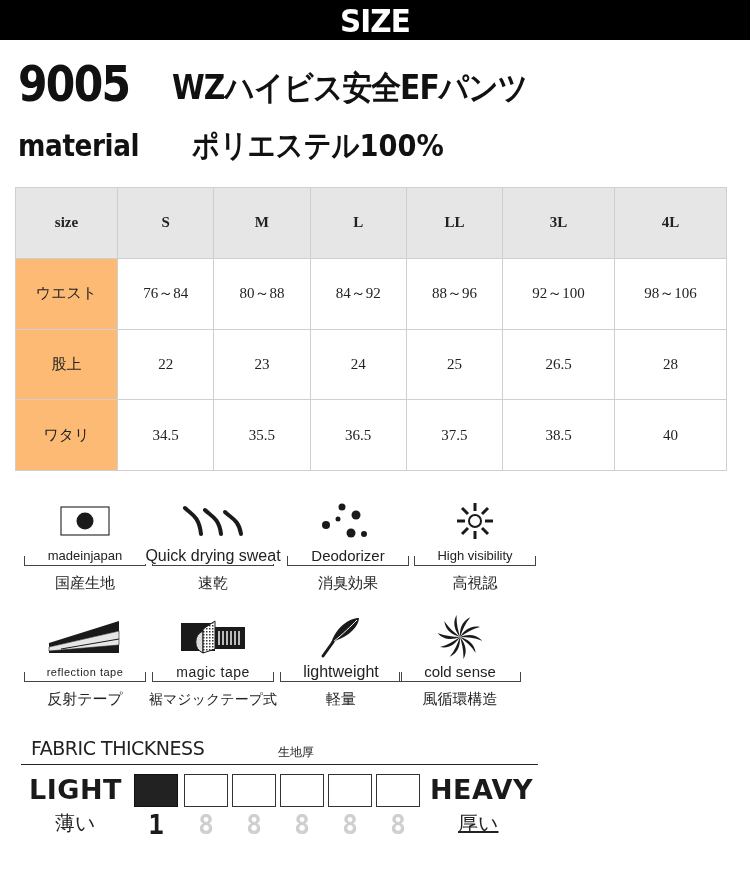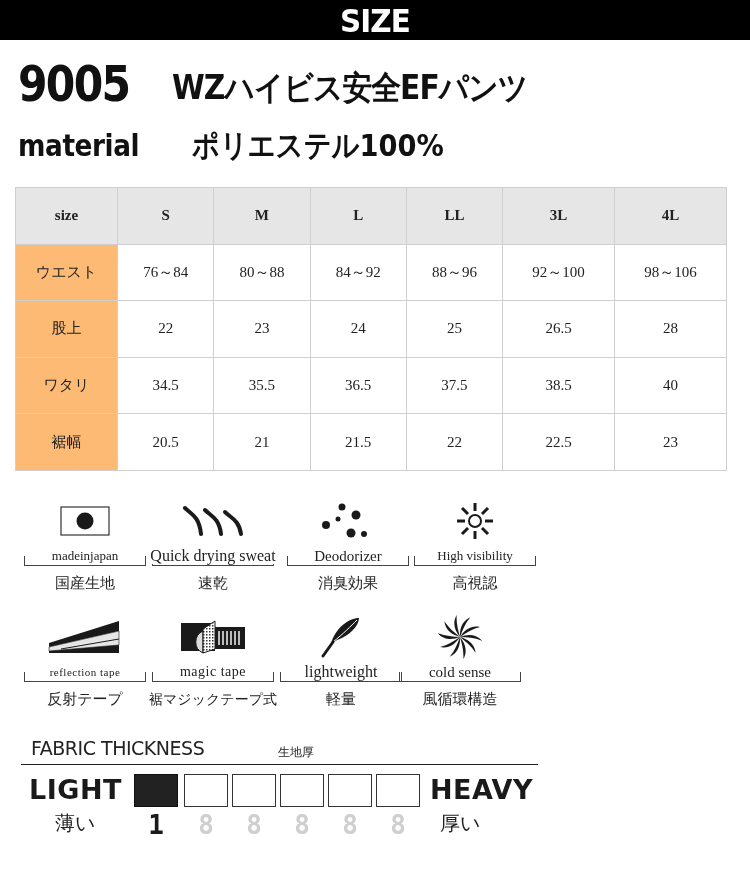--- a/index.html
+++ b/index.html
@@ -17,39 +17,39 @@
 
   table.size-table { position: absolute; left: 15px; top: 187px; width: 712px; height: 284px; border-collapse: collapse; font-family: "Liberation Serif", serif; }
   .size-table td, .size-table th { border: 1.5px solid #cfcfcf; text-align: center; vertical-align: middle; font-size: 15px; color: #222; }
   .size-table th { background: #e6e6e6; font-weight: bold; height: 47px; }
   .size-table td { height: 47px; font-weight: normal; }
   .size-table td.rowhead { background: #fdba74; width: 102px; }
   .size-table th.rowhead { width: 102px; }
 
   .feature { position: absolute; width: 130px; text-align: center; }
   .feature .icon { position: absolute; left: 0; width: 130px; height: 46px; display: flex; align-items: center; justify-content: center; }
-  .feature .en { position: absolute; left: 0; width: 130px; top: 50px; font-family: Liberation Serif, serif; font-size: 13px; line-height: 16px; color: #222; white-space: nowrap; }
+  .feature .en { position: absolute; left: 0; width: 130px; top: 50px; font-family: Liberation Sans, sans-serif; font-size: 13px; line-height: 16px; color: #222; white-space: nowrap; }
   .feature .bracket { position: absolute; left: 4px; right: 4px; top: 58px; height: 10px; border-left: 1px solid #444; border-right: 1px solid #444; border-bottom: 1px solid #444; }
   .feature .en-wrap { position: absolute; left: 0; top: 48px; width: 130px; height: 22px; }
   .feature .en-wrap .en { top: 2px; background: #fff; display: inline-block; width: auto; left: 50%; transform: translateX(-50%); padding: 0 2px; }
   .feature .jp { position: absolute; left: 0; width: 130px; top: 76px; font-family: "DejaVu Sans", sans-serif; font-size: 15px; line-height: 18px; color: #222; }
 
   .fabric-title { position: absolute; left: 31px; top: 736px; font-family: "DejaVu Sans", sans-serif; font-size: 20px; line-height: 24px; color: #222; letter-spacing: -0.5px; transform: scaleX(0.95); transform-origin: left; }
   .fabric-jp { position: absolute; left: 278px; top: 744px; font-family: "DejaVu Sans", sans-serif; font-size: 12px; color: #222; }
   .fabric-rule { position: absolute; left: 21px; top: 764px; width: 517px; height: 1px; background: #222; }
   .light-label, .heavy-label { position: absolute; top: 773px; font-family: "DejaVu Sans", sans-serif; font-weight: bold; font-size: 27px; line-height: 34px; color: #1a1a1a; letter-spacing: 0.5px; }
   .light-label { left: 29px; }
   .heavy-label { left: 430px; }
   .scale-box { position: absolute; top: 774px; width: 44px; height: 33px; border: 1.5px solid #333; background: #fff; }
   .scale-box.filled { background: #222; border-color: #111; }
   .scale-num { position: absolute; top: 810px; width: 44px; text-align: center; font-family: "DejaVu Sans Mono", monospace; font-size: 26px; font-weight: bold; color: #cfcfcf; }
   .scale-num.active { color: #1a1a1a; }
   .light-jp, .heavy-jp { position: absolute; top: 810px; font-family: "DejaVu Sans", sans-serif; font-size: 20px; color: #222; }
   .light-jp { left: 55px; }
-  .heavy-jp { left: 440px; }
+  .heavy-jp { left: 458px; text-decoration: underline; }
 </style>
 </head>
 <body>
 
 <div class="topbar">
   <div class="topbar-title">SIZE</div>
 </div>
 
 <div class="model-no">9005</div>
 <div class="model-name">WZハイビス安全EFパンツ</div>
@@ -86,29 +86,20 @@
     <td>28</td>
   </tr>
   <tr>
     <td class="rowhead">ワタリ</td>
     <td>34.5</td>
     <td>35.5</td>
     <td>36.5</td>
     <td>37.5</td>
     <td>38.5</td>
     <td>40</td>
-  </tr>
-  <tr>
-    <td class="rowhead">裾幅</td>
-    <td>20.5</td>
-    <td>21</td>
-    <td>21.5</td>
-    <td>22</td>
-    <td>22.5</td>
-    <td>23</td>
   </tr>
 </tbody>
   </table>
 
 <div class="feature" style="left:20px; top:498px;">
   <div class="icon" style="top:0;">
     <svg width="50" height="30" viewBox="0 0 50 30">
         <rect x="1" y="1" width="48" height="28" fill="#fff" stroke="#333" stroke-width="1.2"></rect>
         <circle cx="25" cy="15" r="8.5" fill="#1a1a1a"></circle>
       </svg>

